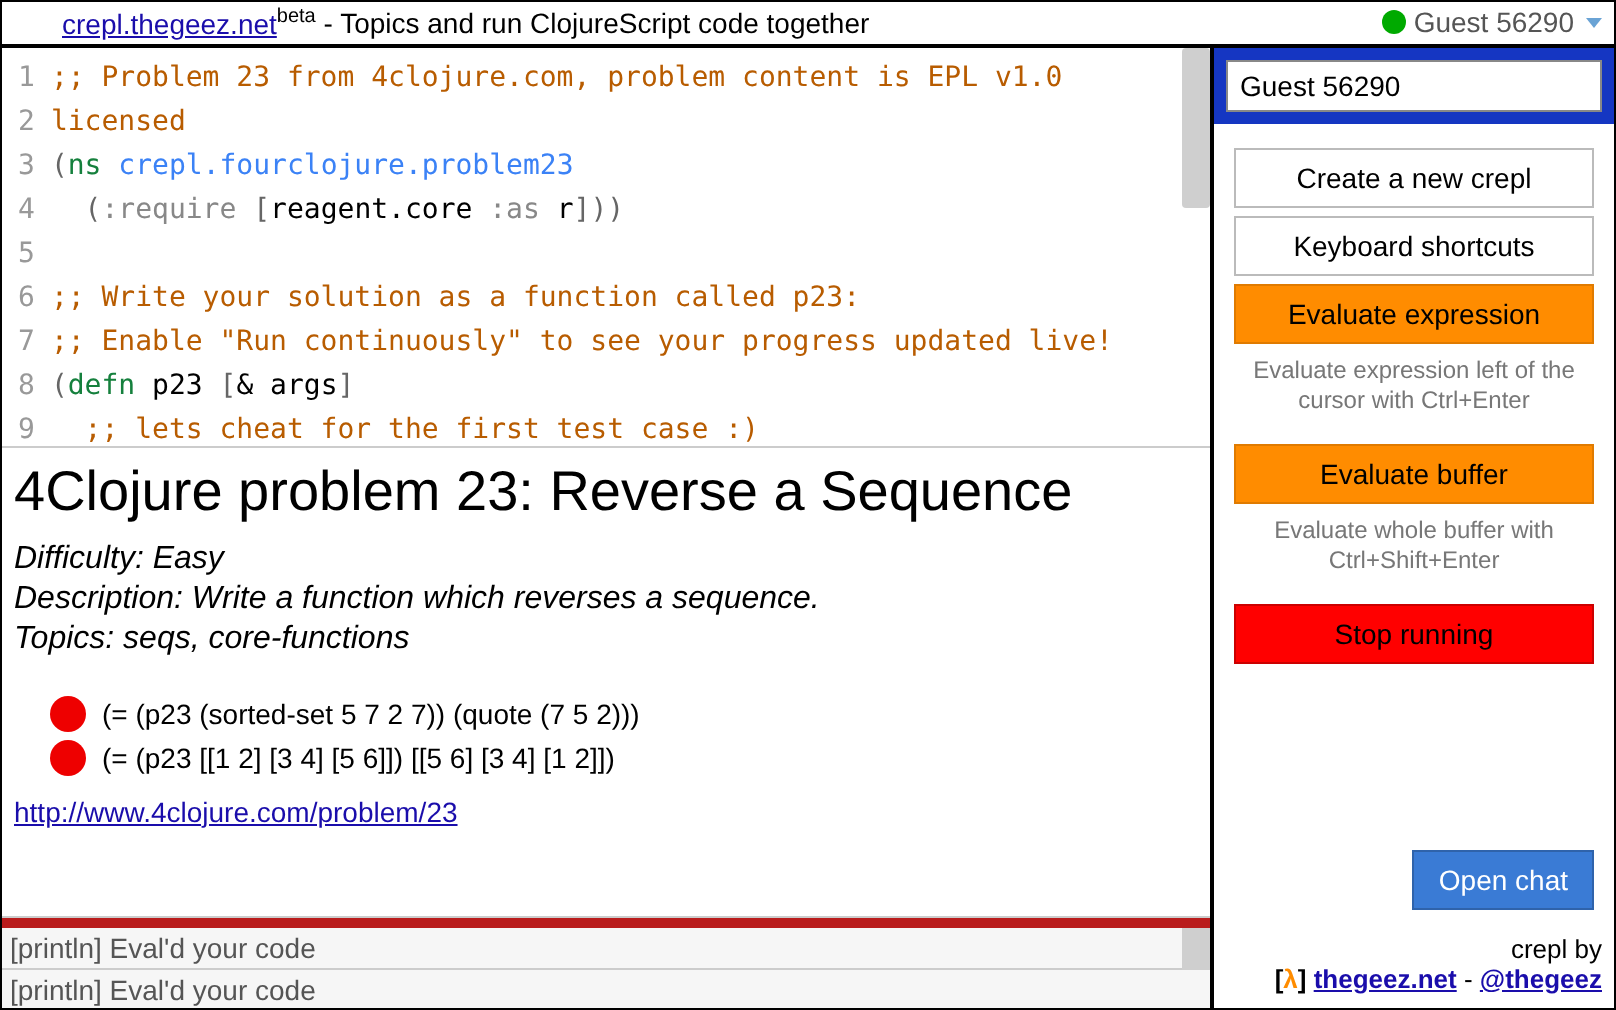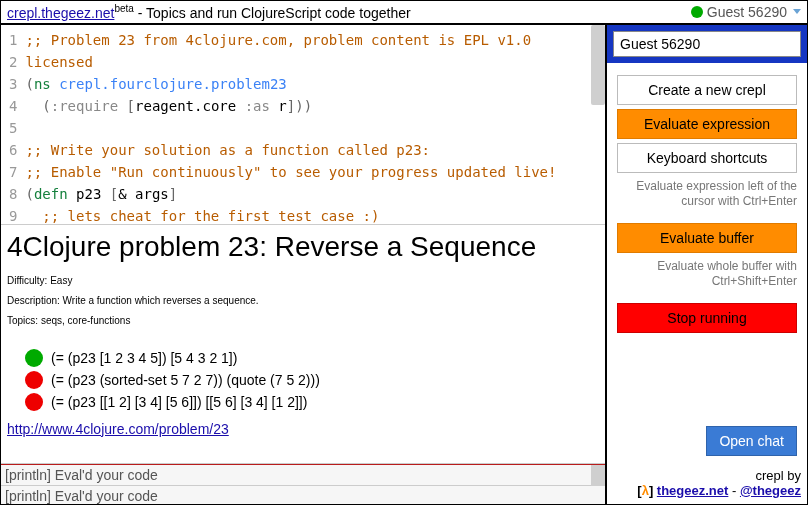--- a/index.html
+++ b/index.html
@@ -1,57 +1,57 @@
 <!DOCTYPE html>
 <html><head>
 <meta charset="utf-8">
 <style>
   * { margin: 0; padding: 0; box-sizing: border-box; }
   body { font-family: Arial, Helvetica, sans-serif; font-size: 14px; background: #fff; width: 808px; height: 505px; overflow: hidden; border: 1px solid #000; }
   .header { display: flex; justify-content: space-between; align-items: center; padding: 2px 6px; border-bottom: 2px solid #000; font-size: 14px; background:#fff;}
-  .header-left a { color: #1a0dab; text-decoration: underline; }
+  .header-left a { color: #1a0dab; text-decoration: underline; margin-left: 24px; }
   .header-left sup { font-size: 10px; }
   .header-right { display: flex; align-items: center; gap: 4px; color:#555;}
   .status-dot { width: 12px; height: 12px; background: #0a0; border-radius: 50%; display:inline-block;}
   .caret-down { width:0; height:0; border-left:4px solid transparent; border-right:4px solid transparent; border-top:5px solid #6aa3d5; margin-left:2px;}
   .main { display: flex; height: calc(505px - 24px); }
   .left { flex:1; display:flex; flex-direction:column; border-right:2px solid #000;}
   .editor { position:relative; display:flex; background:#fff; border-bottom:1px solid #ccc; padding:4px 0 4px 0; font-family: ui-monospace, Menlo, Monaco, Consolas, monospace; font-size:14px; height:200px; overflow:auto;}
   .gutter { text-align:right; color:#999; padding:0 8px; user-select:none; line-height:22px;}
   .codearea { flex:1; padding-right:14px; line-height:22px;}
   .ln { height:22px;}
   .tok-comment { color:#b85c00;}
   .tok-paren, .tok-bracket { color:#666;}
   .tok-ns { color:#3b82f6;}
   .tok-key { color:#888;}
   .tok-def { color:#15803d;}
   .scroll-indicator { position:absolute; right:0; top:0; bottom:0; width:14px; background: transparent;}
   .scroll-thumb { position:absolute; right:0; top:0; width:14px; height:80px; background:#cfcfcf; border-radius:2px;}
   .problem { padding:6px 6px 4px 6px; border-bottom:1px solid #ccc; flex:1; overflow:auto;}
   .problem h1 { font-size:28px; font-weight:normal; margin-bottom:8px;}
-  .problem .meta { font-size:10px; line-height:20px; margin-bottom:16px;}
+  .problem .meta { font-size:16px; line-height:20px; margin-bottom:16px;font-style:italic;}
   .tests { margin:4px 0 8px 0;}
   .test-row { display:flex; align-items:center; gap:8px; padding:2px 18px; font-family: Arial, Helvetica, sans-serif; font-size:14px;}
   .dot { width:18px; height:18px; border-radius:50%; display:inline-block;}
   .dot.pass { background:#0a0;}
   .dot.fail { background:#e00;}
   .problem a { color:#1a0dab; text-decoration:underline;}
-  .output { border-top:1px solid #b91c1c;}
+  .output { border-top:5px solid #b91c1c;}
   .out-line { padding:2px 4px; border-bottom:1px solid #ccc; color:#555; font-size:14px; background:#f6f6f6; position:relative;}
   .out-line:last-child { border-bottom:none;}
   .out-scroll-thumb { position:absolute; right:0; top:0; width:14px; height:22px; background:#cfcfcf;}
   .right { width:200px; background:#fff; display:flex; flex-direction:column; padding:0;}
   .name-box-wrap { background:#1536c2; padding:6px; }
   .name-box { width:100%; padding:4px 6px; font-size:14px; border:1px solid #888; background:#fff;}
   .panel { padding:12px 10px; display:flex; flex-direction:column; gap:4px;}
   .btn { display:block; width:100%; padding:6px 0; border:1px solid #bbb; background:#fff; text-align:center; font-size:14px; cursor:pointer;}
   .btn.orange { background:#ff8c00; border-color:#e07b00; color:#000;}
   .btn.red { background:#ff0000; border-color:#cc0000; color:#000;}
   .btn.blue { background:#3a7bd5; border-color:#2f63ab; color:#fff; width:auto; padding:6px 12px;}
-  .hint { font-size:12px; text-align:right; color:#777; margin:2px 0 10px 0; line-height:15px;}
+  .hint { font-size:12px; text-align:center; color:#777; margin:2px 0 10px 0; line-height:15px;}
   .spacer { flex:1;}
   .chat-btn-wrap { display:flex; justify-content:flex-end; padding:0 10px 8px 10px;}
   .footer { text-align:right; font-size:13px; padding:4px 6px 8px 6px;}
   .footer a { color:#1a0dab; text-decoration:underline;}
   .lambda { color:#ff8c00; font-weight:bold;}
 </style>
 </head>
 <body>
 
 <div class="header">
@@ -99,24 +99,20 @@
 
     <div class="problem">
       <h1>4Clojure problem 23: Reverse a Sequence</h1>
       <div class="meta">
         <div><span>Difficulty: </span><span>Easy</span></div>
         <div><span>Description: </span><span>Write a function which reverses a sequence.</span></div>
         <div><span>Topics: </span><span>seqs, core-functions</span></div>
       </div>
       <div class="tests">
         <div class="test-row">
-          <span class="dot pass"></span>
-          <span>(= (p23 [1 2 3 4 5]) [5 4 3 2 1])</span>
-        </div>
-        <div class="test-row">
           <span class="dot fail"></span>
           <span>(= (p23 (sorted-set 5 7 2 7)) (quote (7 5 2)))</span>
         </div>
         <div class="test-row">
           <span class="dot fail"></span>
           <span>(= (p23 [[1 2] [3 4] [5 6]]) [[5 6] [3 4] [1 2]])</span>
         </div>
       </div>
       <a href="#">http://www.4clojure.com/problem/23</a>
     </div>
@@ -129,22 +125,22 @@
       <div class="out-line">[println] Eval'd your code</div>
     </div>
   </div>
 
   <div class="right">
     <div class="name-box-wrap">
       <input class="name-box" value="Guest 56290" style="">
     </div>
     <div class="panel">
       <button class="btn">Create a new crepl</button>
+      <button class="btn">Keyboard shortcuts</button>
       <button class="btn orange">Evaluate expression</button>
-      <button class="btn">Keyboard shortcuts</button>
       <div class="hint">Evaluate expression left of the cursor with Ctrl+Enter</div>
       <button class="btn orange">Evaluate buffer</button>
       <div class="hint">Evaluate whole buffer with Ctrl+Shift+Enter</div>
       <button class="btn red">Stop running</button>
     </div>
     <div class="spacer"></div>
     <div class="chat-btn-wrap">
       <button class="btn blue">Open chat</button>
     </div>
     <div class="footer">

